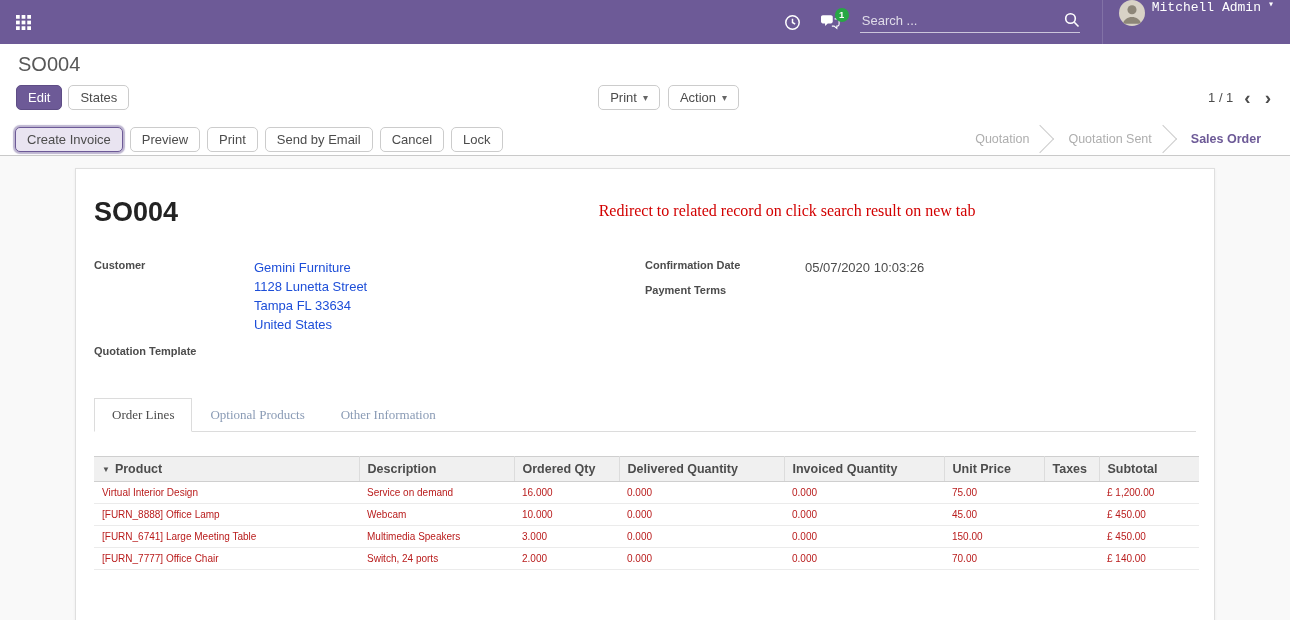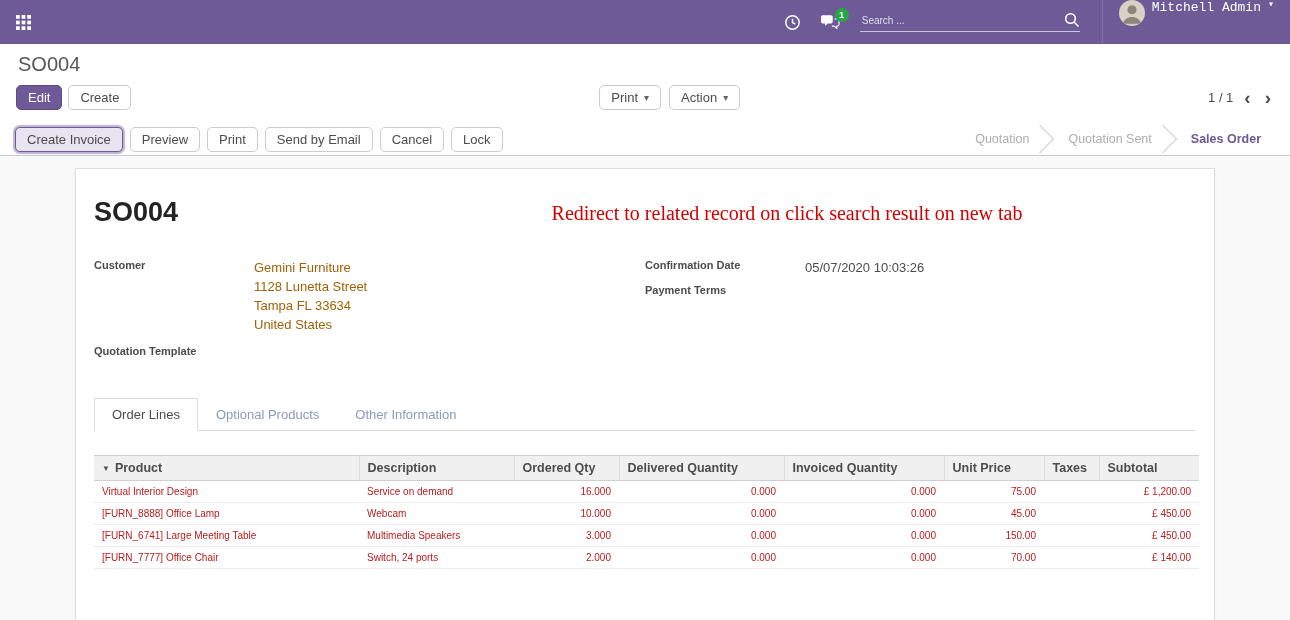--- a/index.html
+++ b/index.html
@@ -8,21 +8,21 @@
 
   
   .topbar { height:44px; background:#6d5a97; display:flex; align-items:center; padding:0 16px 0 12px; color:#fff; }
   .apps-btn { width:22px; height:22px; display:flex; align-items:center; justify-content:center; cursor:pointer; }
   .topbar .spacer { flex:1; }
   .icon-btn { position:relative; margin-right:20px; display:flex; align-items:center; cursor:pointer; }
   .badge { position:absolute; top:-6px; right:-9px; background:#28a745; color:#fff; min-width:14px; height:14px;
            border-radius:8px; font-size:9.5px; line-height:14px; text-align:center; padding:0 3px; font-weight:bold; }
   .search-box { display:flex; align-items:center; width:220px; border-bottom:1px solid rgba(255,255,255,.65);
                 padding-bottom:3px; margin-right:22px; }
-  .search-box input { background:transparent; border:none; outline:none; color:#fff; flex:1; font-size:10px;
+  .search-box input { background:transparent; border:none; outline:none; color:#fff; flex:1; font-size:13px;
                       font-family:"Liberation Sans", sans-serif; }
   .search-box input::placeholder { color:rgba(255,255,255,.78); }
   .user-menu { display:flex; align-items:flex-start; gap:7px; padding-left:16px; height:44px;
                border-left:1px solid rgba(255,255,255,.15); cursor:pointer;font-family:Liberation Mono, monospace; }
   .avatar { width:26px; height:26px; border-radius:50%; overflow:hidden; flex:0 0 auto; }
   .caret { font-size:10px; line-height:1; }
 
   
   .control-panel { background:#fff; padding:9px 16px 13px; }
   .cp-title { font-size:20px; color:#585858; margin:0 0 9px 2px; font-weight:400; }
@@ -48,47 +48,47 @@
           border-top:1px solid #ccc; border-right:1px solid #ccc; transform:translateY(-50%) rotate(45deg); }
   .step.active { color:#6d5a97; font-weight:bold; }
 
   
   .content { background:#f9f9f9; padding-top:12px; height:100%; }
   .sheet { width:1140px; margin:0 auto; background:#fff; border:1px solid #dfdfdf;
            box-shadow:0 1px 3px rgba(0,0,0,.06); padding:28px 18px 40px; min-height:560px; }
   .sheet-header { display:flex; align-items:flex-start; }
   .sheet-title { font-size:27px; font-weight:bold; color:#232323; margin:0; }
   .annotation { flex:1; text-align:center; padding-left:200px; padding-top:5px;
-                font-family:"Liberation Serif", serif; font-size:20px; color:#d20000; }
+                font-family:"Liberation Serif", serif; font-size:16px; color:#d20000; }
 
   .field-groups { display:flex; margin-top:30px; }
   .group { width:50%; }
   .field-row { display:flex; margin-bottom:6px; }
   .field-label { width:160px; font-weight:bold; font-size:11px; padding-top:1px; }
   .field-value { flex:1; line-height:19px; }
-  .link { color:#a16207; cursor:pointer; text-decoration:none; }
+  .link { color:#1d4ed8; cursor:pointer; text-decoration:none; }
   .mt10 { margin-top:10px; }
 
   
-  .tabs { display:flex; border-bottom:1px solid #dcdcdc; margin-top:34px; }
+  .tabs { display:flex; border-bottom:1px solid #dcdcdc; margin-top:34px;font-family:Liberation Serif, serif; }
   .tab { padding:8px 17px; font-size:13px; color:#8a9bb5; cursor:pointer; position:relative; top:1px;
          border:1px solid transparent; }
   .tab.active { background:#fff; border:1px solid #dcdcdc; border-bottom-color:#fff; color:#4c4c4c; }
 
   
   table.o-list { width:100%; border-collapse:collapse; table-layout:fixed; margin-top:24px;
                  border-bottom:1px solid #dcdcdc; }
   .o-list th { background:#f0f0f0; border-top:1px solid #cfcfcf; border-bottom:1px solid #cfcfcf;
                border-right:1px solid #dcdcdc; border-left:1px solid #dcdcdc; padding:5px 8px; font-size:12.5px;
                text-align:left; font-weight:bold; color:#4c4c4c; cursor:pointer; overflow:hidden; white-space:nowrap; }
   .o-list th:first-child { border-left:none; }
   .o-list th:last-child { border-right:none; }
   .o-list td { padding:5px 8px; border-bottom:1px solid #ebebeb; font-size:10px; color:#b91c1c; cursor:pointer;
                overflow:hidden; white-space:nowrap; }
-  .num { text-align:right; }
+  .num { }
   .sort-caret { font-size:8px; color:#555; margin-right:5px; vertical-align:1px; }
 
   .col-product { width:265px; } .col-desc { width:155px; } .col-oqty { width:105px; }
   .col-dqty { width:165px; } .col-iqty { width:160px; } .col-price { width:100px; }
   .col-tax { width:55px; } .col-sub { width:100px;margin-left:36px; }
 </style>
 </head>
 <body>
 
 <div class="topbar">
@@ -143,21 +143,21 @@
     <span>Mitchell Admin</span>
     <span class="caret">▾</span>
   </div>
 </div>
 
 <div class="control-panel">
   <h1 class="cp-title">SO004</h1>
   <div class="cp-row">
     <div class="cp-left">
       <button class="btn btn-primary">Edit</button>
-      <button class="btn">Create</button>
+      <button class="btn">States</button>
     </div>
     <div class="cp-center">
       <button class="btn">
         <span>Print</span>
         <span class="caret">▾</span>
       </button>
       <button class="btn">
         <span>Action</span>
         <span class="caret">▾</span>
       </button>

